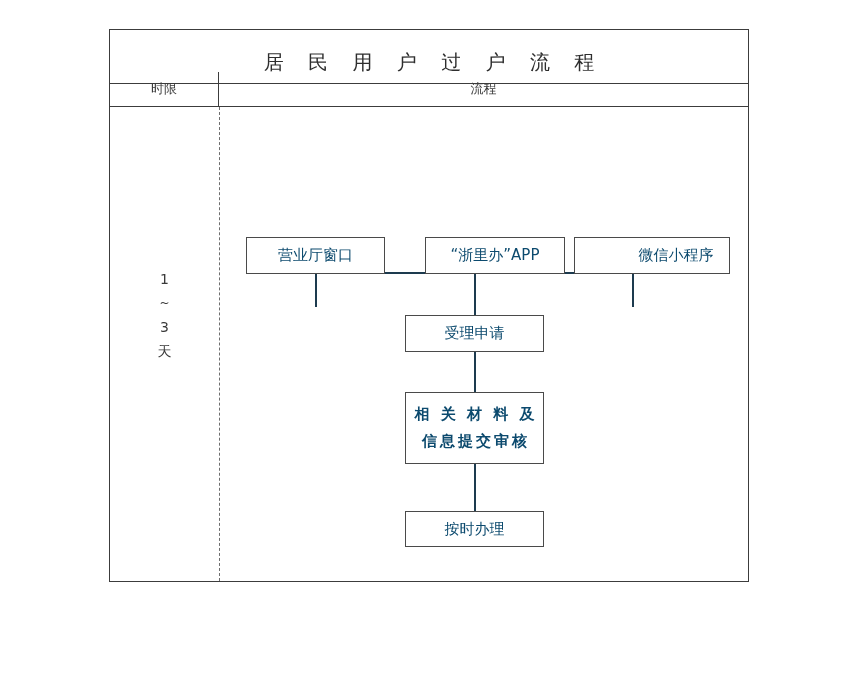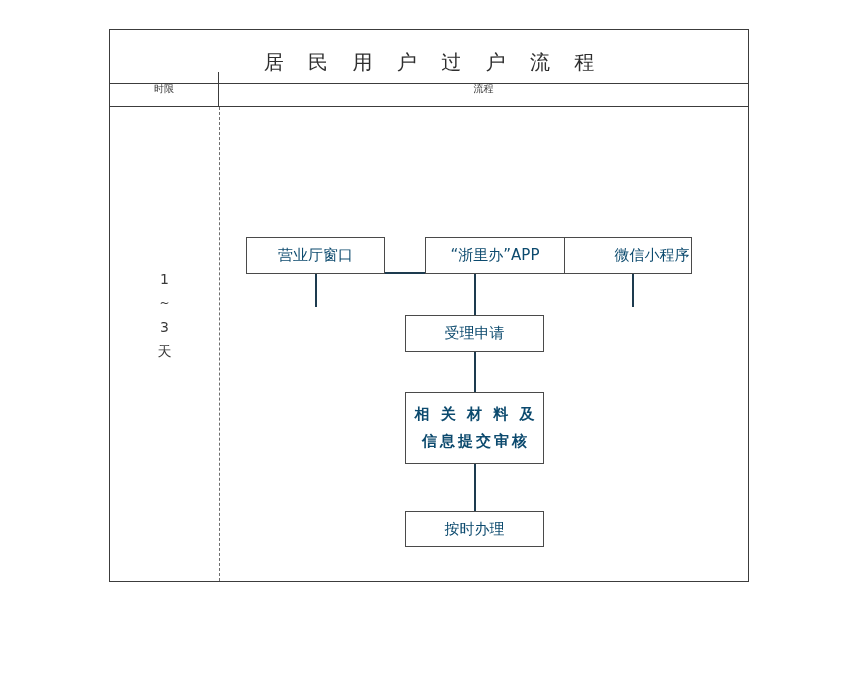--- a/index.html
+++ b/index.html
@@ -62,21 +62,21 @@
     border-bottom: 1.4px solid #3c3c3c;
     box-sizing: border-box;
   }
   .header-cell {
     position: absolute;
     top: 0;
     height: 100%;
     display: flex;
     align-items: center;
     justify-content: center;
-    font-size: 10px;
+    font-size: 13px;
     color: #3a3a3a;
     box-sizing: border-box;
   }
   .header-cell-time {
     left: 0;
     width: 109px;  
     border-right: 1.2px solid #3c3c3c;
   }
   .header-cell-flow {
     left: 109px;
@@ -129,21 +129,21 @@
     font-size: 15px;
     color: #0c4a6e;
     z-index: 3;
   }
   .node .line2 { line-height: 27px; letter-spacing: 3px; text-indent: 3px; white-space: nowrap; font-weight: bold; }
   .node .plain { white-space: nowrap; }
 
   
   #node-window      { left: 136px; top: 130px; width: 139px; height: 37px; }
   #node-zlb-app     { left: 295px; top: 130px; width: 140px; height: 37px; margin-left: 20px; }
-  #node-wechat-mini { left: 454px; top: 130px; width: 128px; height: 37px; padding-left: 48px; }
+  #node-wechat-mini { left: 464px; top: 130px; width: 156px; height: 37px; padding-left: 48px; }
 
   #node-accept      { left: 295px; top: 208px; width: 139px; height: 37px; font-family: Liberation Serif, serif; }
   #node-materials   { left: 295px; top: 285px; width: 139px; height: 72px; }
   #node-process     { left: 295px; top: 404px; width: 139px; height: 36px; }
 
   
   .conn {
     position: absolute;
     background: #1d3b4f;
     z-index: 1;

